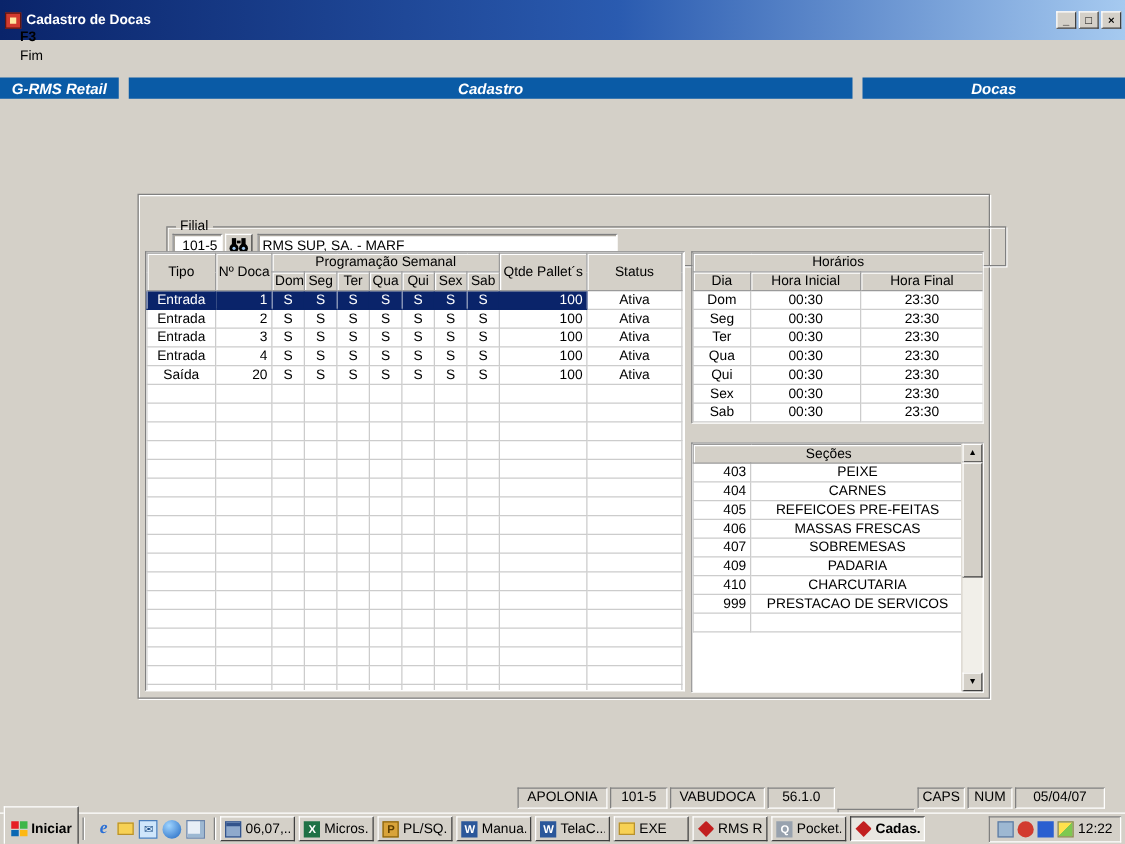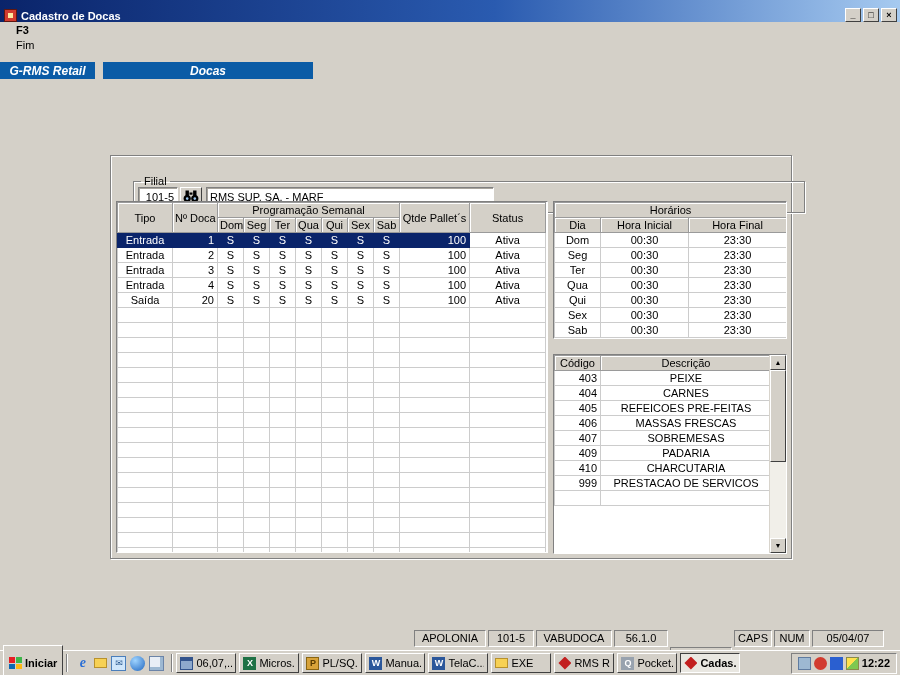--- a/index.html
+++ b/index.html
@@ -7,23 +7,23 @@
     width:900px; height:675px; overflow:hidden; position:relative;
     font-family:"Liberation Sans", sans-serif; font-size:11px; color:#000;
     background:#d4d0c8;
   }
   * { box-sizing:border-box; }
 
   .screen { position:absolute; top:0; left:0; right:0; height:650px; background:#d4d0c8; }
 
   
   .titlebar {
-    position:absolute; top:0; left:0; right:0; height:22px;
+    position:absolute; top:0; left:0; right:0; height:32px;
     background:linear-gradient(to right,#0a246a 0%,#2a5bb0 55%,#a6caf0 100%);
-    display:flex; align-items:flex-end; padding:0 3px 0 4px; color:#fff; font-weight:bold;
+    display:flex; align-items:center; padding:0 3px 0 4px; color:#fff; font-weight:bold;
   }
   .app-icon { width:13px; height:13px; margin-right:4px; background:#d23b2f; border:1px solid #5f1610; position:relative; flex:none; }
   .app-icon::after { content:""; position:absolute; left:3px; top:3px; right:3px; bottom:3px; background:#ffe9a0; }
   .title-text { font-size:11px; white-space:nowrap; }
   .win-buttons { margin-left:auto; display:flex; gap:2px; }
   .wbtn { width:16px; height:14px; padding:0; font-size:9px; line-height:10px; text-align:center; font-weight:bold;
     background:#d4d0c8; color:#000; border:1px solid; border-color:#fff #404040 #404040 #fff; font-family:inherit; }
 
   
   .menubar { position:absolute; top:18px; left:0; right:0; height:42px; padding:5px 0 0 16px; }
@@ -100,21 +100,21 @@
   .ql { display:flex; align-items:center; gap:4px; padding:0 4px; flex:none; }
   .qlicon { width:15px; height:15px; display:inline-flex; align-items:center; justify-content:center; flex:none; }
   .task-buttons { display:flex; align-items:center; gap:3px; flex:none; }
   .taskbtn { width:60px; height:20px; display:flex; align-items:center; gap:3px; padding:0 3px; font-size:11px;
     background:#d4d0c8; border:1px solid; border-color:#fff #404040 #404040 #fff; overflow:hidden; font-family:inherit; }
   .taskbtn.active { border-color:#404040 #fff #fff #404040; background:#e9e7e1; font-weight:bold; }
   .tlabel { white-space:nowrap; overflow:hidden; }
   .ticon { width:13px; height:13px; flex:none; display:inline-flex; align-items:center; justify-content:center;
     font-size:9px; font-weight:bold; color:#fff; }
   .tray { margin-left:auto; height:21px; border:1px solid; border-color:#808080 #fff #fff #808080;
-    display:flex; align-items:center; gap:3px; padding:0 6px; flex:none;font-weight:bold; }
+    display:flex; align-items:center; gap:3px; padding:0 6px; flex:none; }
   .trayic { width:13px; height:13px; flex:none; }
 
   
   .excel-icon { background:#1e7145; } .excel-icon::after { content:"X"; }
   .word-icon { background:#2b579a; } .word-icon::after { content:"W"; }
   .plsql-icon { background:#d8a33a; border:1px solid #8a6511; color:#5a3c00; } .plsql-icon::after { content:"P"; }
   .rms-icon { background:#c21f1f; clip-path:polygon(50% 0,100% 50%,50% 100%,0 50%); }
   .pocket-icon { background:#98a2ae; } .pocket-icon::after { content:"Q"; }
   .window-icon { background:#8ea9cc; border:1px solid #33548c; box-shadow:inset 0 3px 0 #33548c; }
   .folder-icon { position:relative; width:13px; height:10px; background:#f7d154; border:1px solid #b8912c; align-self:center; }
@@ -143,20 +143,21 @@
     </span>
   </div>
 
   <div class="menubar">
     <div class="menu-item menu-f3">F3</div>
     <div class="menu-item">Fim</div>
   </div>
 
   <div class="bluebar">
     <div class="seg seg-left">G-RMS Retail</div>
+    <div class="seg seg-center">Cadastro</div>
     <div class="seg seg-right">Docas</div>
   </div>
 
   <div class="main-panel">
 
     <fieldset class="filial">
       <legend>Filial</legend>
       <div class="filial-row">
         <input class="tb code" readonly="" value="101-5" style="">
         <button class="bino">
@@ -559,22 +560,21 @@
 
       <div class="secoes-outer">
         <div class="secoes-left">
           <table class="grid secoes-table">
             <colgroup>
                 <col style="width:46px">
                 <col style="width:171px">
               </colgroup>
             <thead>
               <tr>
-                  <th>Código</th>
-                  <th>Descrição</th>
+                  <th colspan="2">Seções</th>
                 </tr>
             </thead>
             <tbody>
                 <tr>
                   <td class="ar">403</td>
                   <td class="al">PEIXE</td>
                 </tr>
                 <tr>
                   <td class="ar">404</td>
                   <td class="al">CARNES</td>

